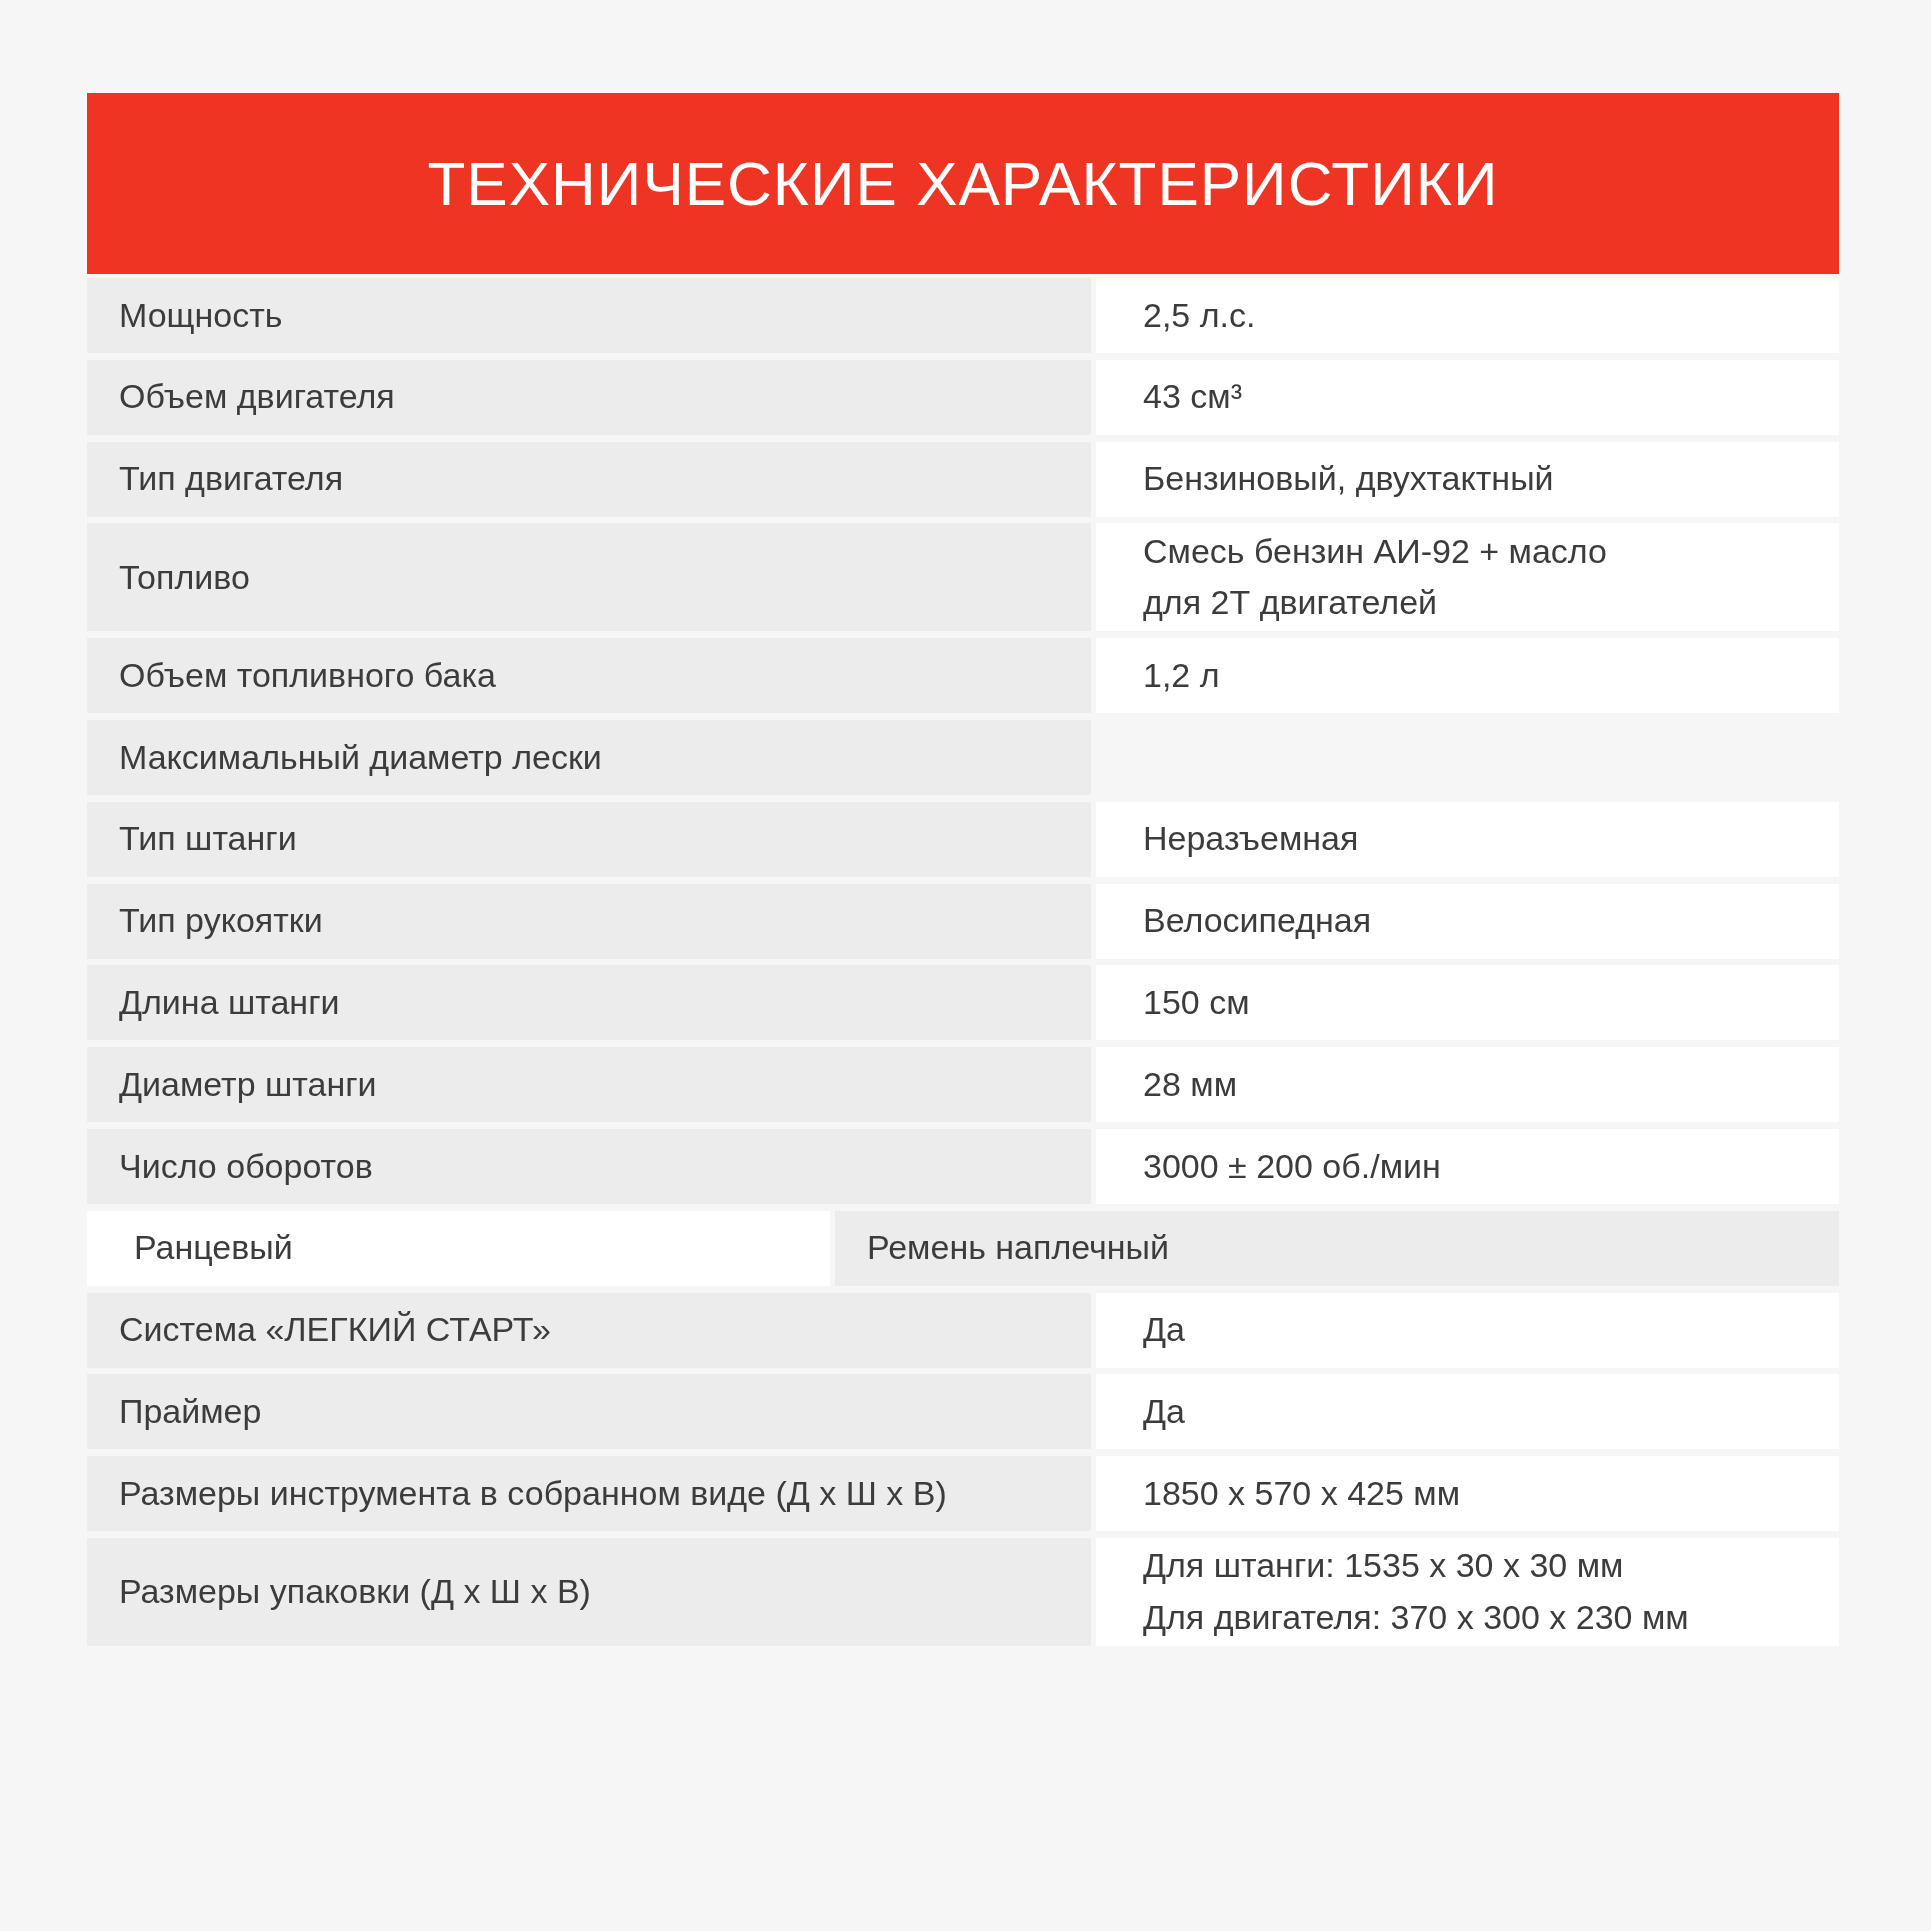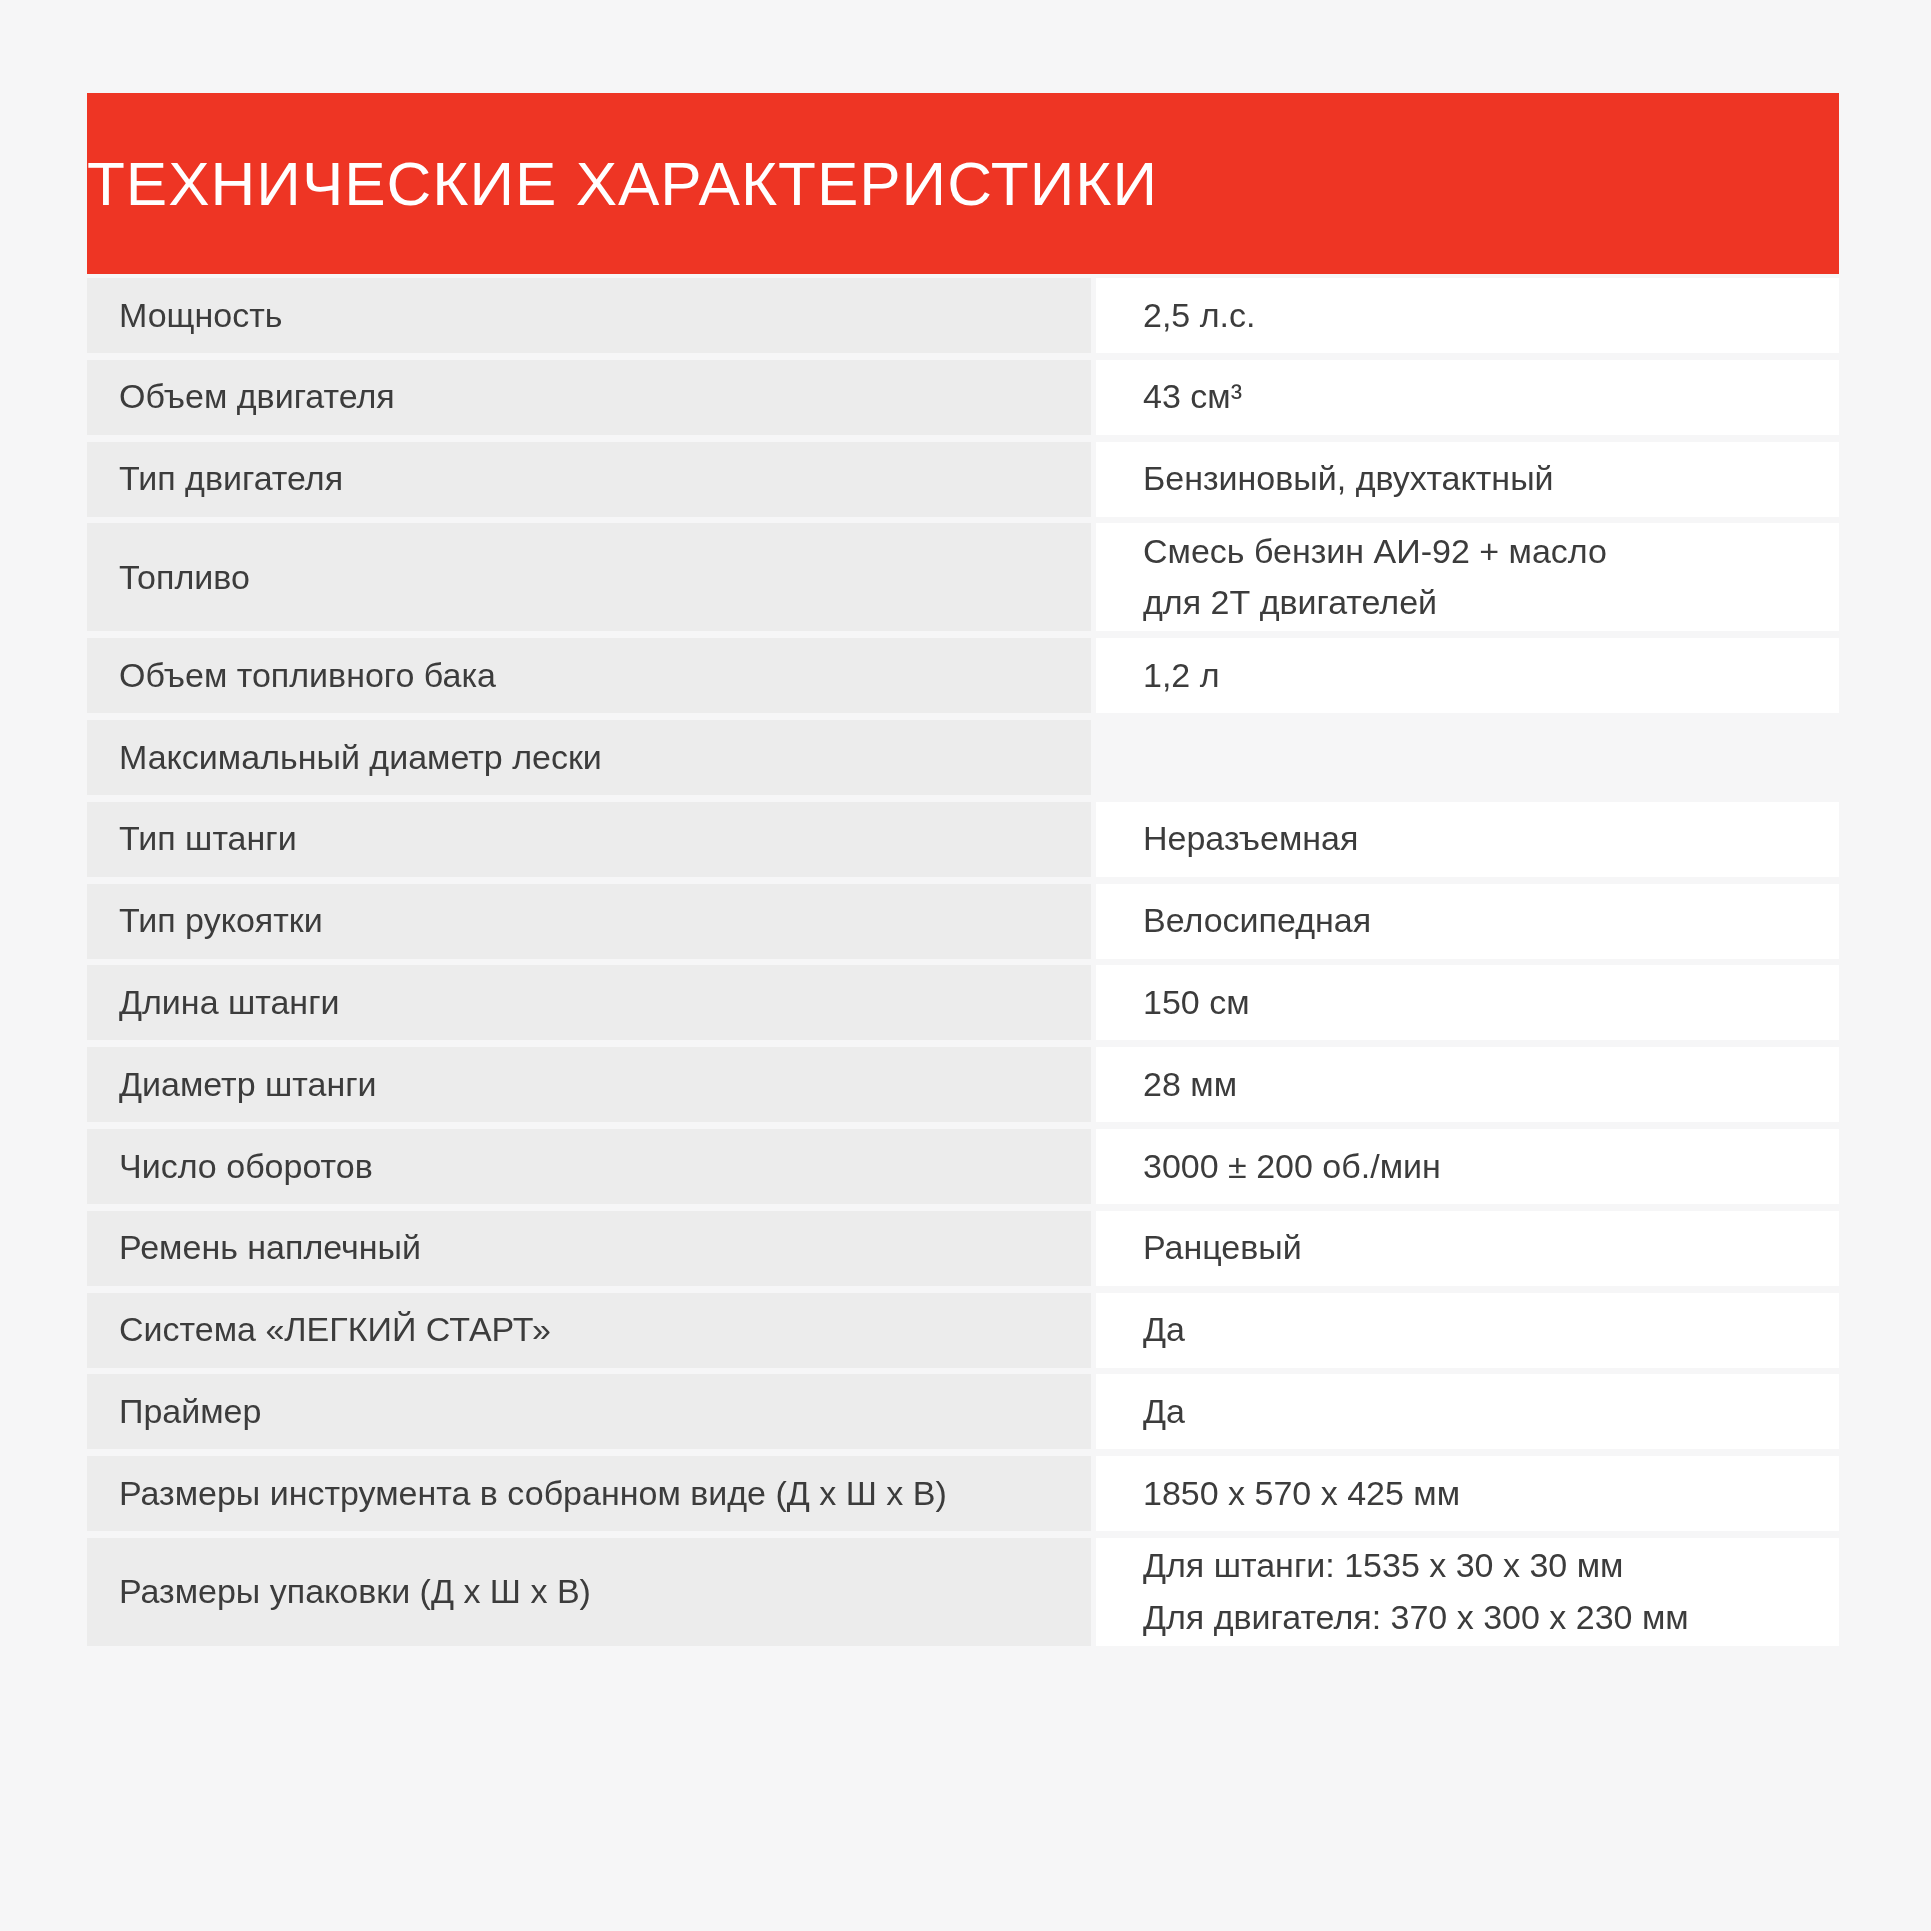--- a/index.html
+++ b/index.html
@@ -8,21 +8,21 @@
     background: var(--page-bg, #f6f6f7);
     font-family: "Liberation Sans", sans-serif;
     position: relative;
     overflow: hidden;
   }
   .banner {
     position: absolute;
     left: 87px; top: 93px;
     width: 1752px; height: 181px;
     background: var(--accent, #ee3524);
-    display: flex; align-items: center; 
+    display: flex; align-items: center; justify-content: center;
   }
   .banner-title {
     color: var(--title-color, #ffffff);
     font-size: 62px;
     letter-spacing: 1px;
     white-space: nowrap;
   }
   .spec-table {
     position: absolute;
     left: 87px; top: 278px;
@@ -100,22 +100,22 @@
     </div>
     <div class="row">
       <div class="cell cell-label">Диаметр штанги</div>
       <div class="cell cell-value">28 мм</div>
     </div>
     <div class="row">
       <div class="cell cell-label">Число оборотов</div>
       <div class="cell cell-value">3000 ± 200 об./мин</div>
     </div>
     <div class="row">
+      <div class="cell cell-value">Ранцевый</div>
       <div class="cell cell-label">Ремень наплечный</div>
-      <div class="cell cell-value">Ранцевый</div>
     </div>
     <div class="row">
       <div class="cell cell-label">Система «ЛЕГКИЙ СТАРТ»</div>
       <div class="cell cell-value">Да</div>
     </div>
     <div class="row">
       <div class="cell cell-label">Праймер</div>
       <div class="cell cell-value">Да</div>
     </div>
     <div class="row">

